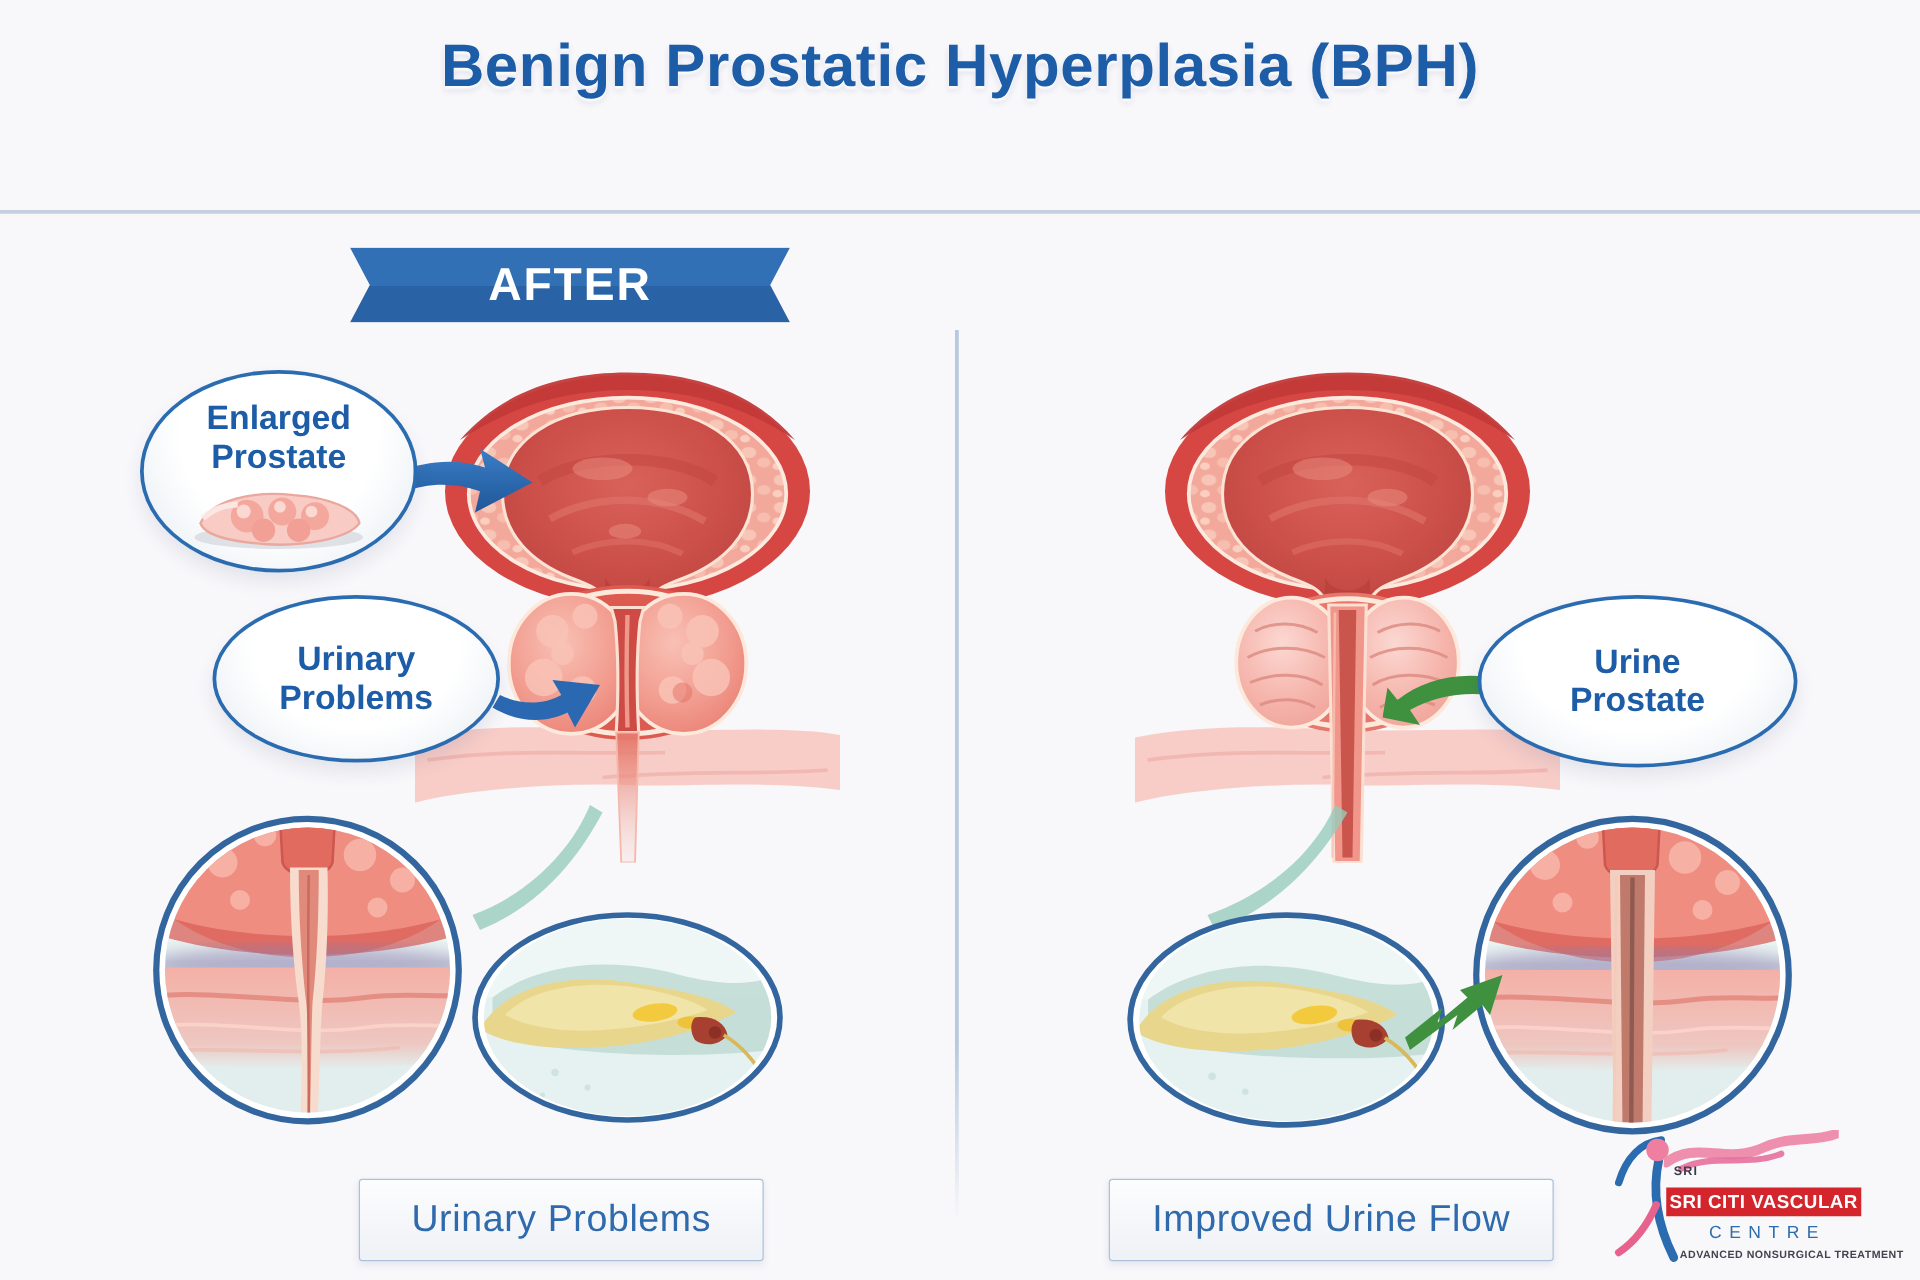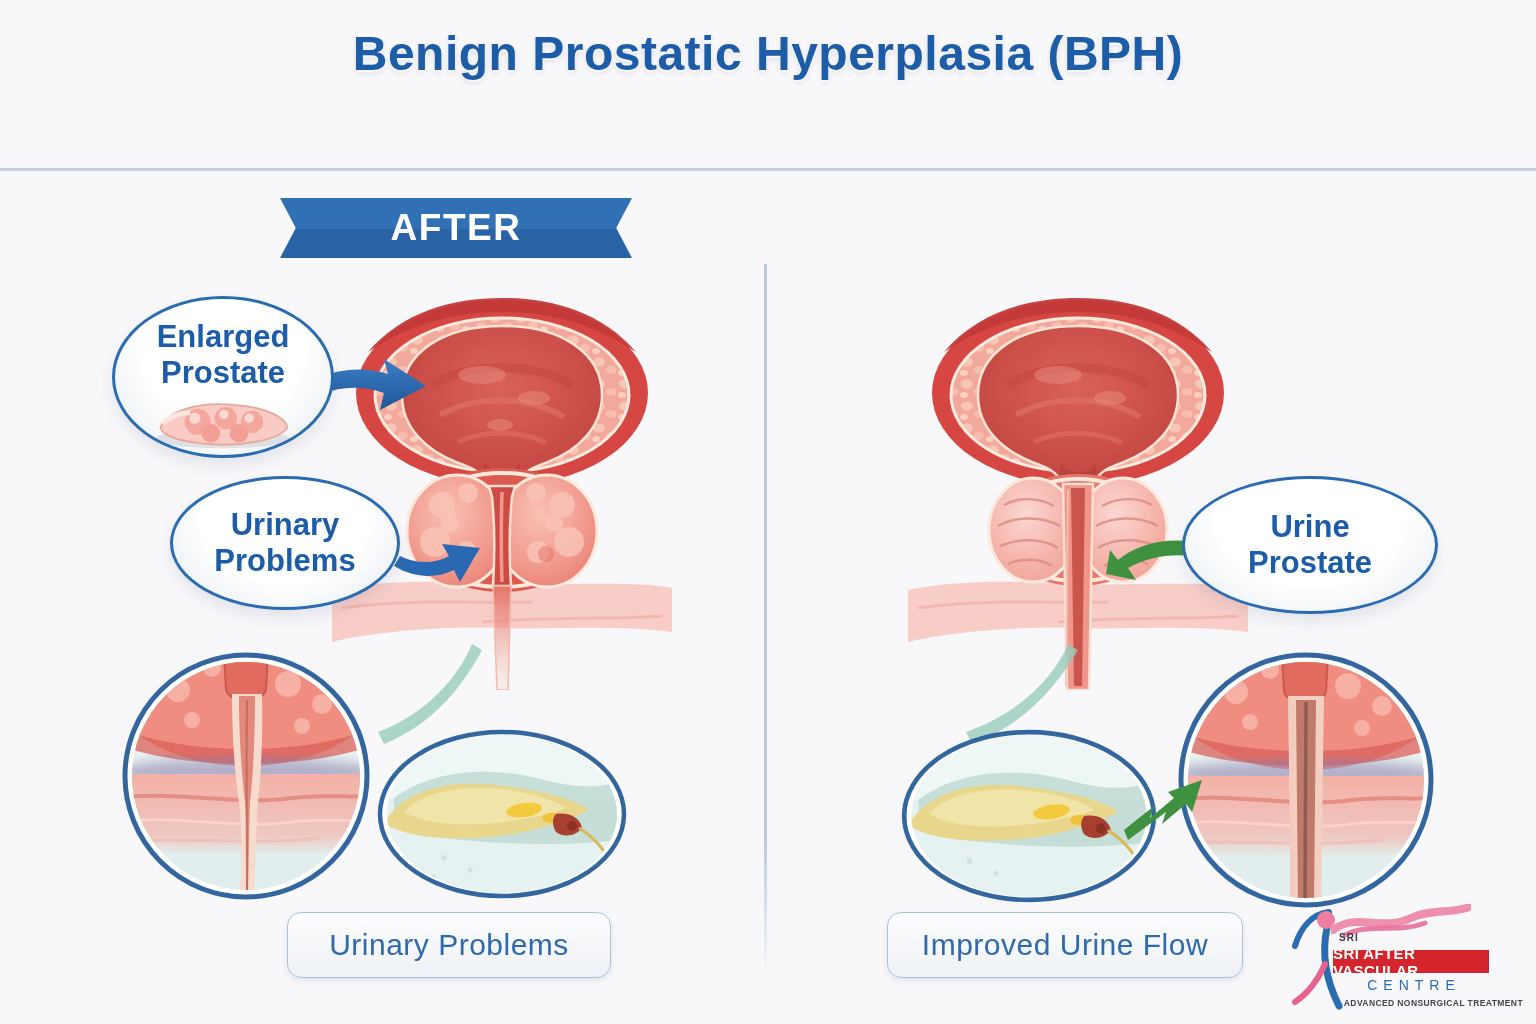--- a/index.html
+++ b/index.html
@@ -37,33 +37,33 @@
 
   
   .bubble{
     border:3px solid var(--callout_border,#2b6cb0);border-radius:50%;
     background:radial-gradient(ellipse at 50% 28%,#ffffff 52%,#e4ebf1 100%);
     box-shadow:0 8px 14px rgba(60,80,120,.10);
     display:flex;flex-direction:column;align-items:center;justify-content:flex-start;
     overflow:hidden;box-sizing:border-box;
   }
   .bubble-text{
-    color:var(--callout_text,#1d5ca6);font-weight:bold;font-size:31px;line-height:1.15;text-align:left;
+    color:var(--callout_text,#1d5ca6);font-weight:bold;font-size:27px;line-height:1.15;text-align:left;
   }
   .bubble.enlarged{left:112px;top:296px;width:222px;height:162px;padding-top:20px;}
   .bubble.urinary{left:170px;top:476px;width:230px;height:134px;justify-content:center;}
   .bubble.normal{left:1182px;top:476px;width:256px;height:138px;justify-content:center;}
 
   
   .caption{
-    height:64px;border:1.5px solid var(--caption_border,#a9c2da);border-radius:14px;
+    height:64px;border:1.5px solid var(--caption_border,#a9c2da);border-radius:3px;
     background:linear-gradient(180deg,#fdfdfe 0%,#eef1f6 100%);
     box-shadow:0 3px 6px rgba(70,90,130,.10);
     display:flex;align-items:center;justify-content:center;
-    color:var(--caption_text,#2e6aac);font-size:30px;font-weight:500;letter-spacing:.5px;
+    color:var(--caption_text,#2e6aac);font-size:30px;font-weight:500;letter-spacing:.5px;margin-top:31px;
   }
   .caption.before{left:287px;top:912px;width:322px;}
   .caption.after{left:887px;top:912px;width:354px;}
 
   
   .logo{left:1289px;top:898px;width:240px;height:126px;}
   .logo-pre{left:50px;top:34px;font-size:10px;font-weight:bold;color:#3c3a48;letter-spacing:1px;}
   .logo-box{left:44px;top:52px;width:156px;height:23px;background:var(--logo_red,#d3252b);
     color:#ffffff;font-weight:bold;font-size:15px;display:flex;align-items:center;justify-content:center;letter-spacing:.4px;}
   .logo-centre{left:44px;top:79px;width:156px;text-align:center;color:var(--logo_blue,#2b6cb0);
@@ -411,18 +411,18 @@
       <path d="M6,40 C12,20 24,8 40,6" stroke="#2b6cb0" stroke-width="6" fill="none" stroke-linecap="round"></path>
       <path d="M38,22 C33,45 35,70 50,100" stroke="#2b6cb0" stroke-width="7" fill="none" stroke-linecap="round"></path>
       <circle cx="37" cy="14" r="9" fill="#ee7fa0"></circle>
       <path d="M36,58 C28,76 18,88 6,96" stroke="#e8628e" stroke-width="6" fill="none" stroke-linecap="round"></path>
     </svg>
     <svg class="abs" style="left:42px;top:6px;" width="140" height="36" viewBox="0 0 140 36">
       <path d="M2,26 C26,8 50,28 80,14 C102,4 122,10 138,3" stroke="#ef8fae" stroke-width="8" fill="none" stroke-linecap="round"></path>
       <path d="M14,31 C40,18 66,30 94,19" stroke="#e56f9b" stroke-width="5" fill="none" stroke-linecap="round" opacity="0.9"></path>
     </svg>
     <div class="abs logo-pre">SRI</div>
-    <div class="abs logo-box">SRI AFTER VASCULAR</div>
+    <div class="abs logo-box">SRI CITI VASCULAR</div>
     <div class="abs logo-centre">CENTRE</div>
     <div class="abs logo-tagline">ADVANCED NONSURGICAL TREATMENT</div>
   </div>
 
 </div>
 
 </body></html>

